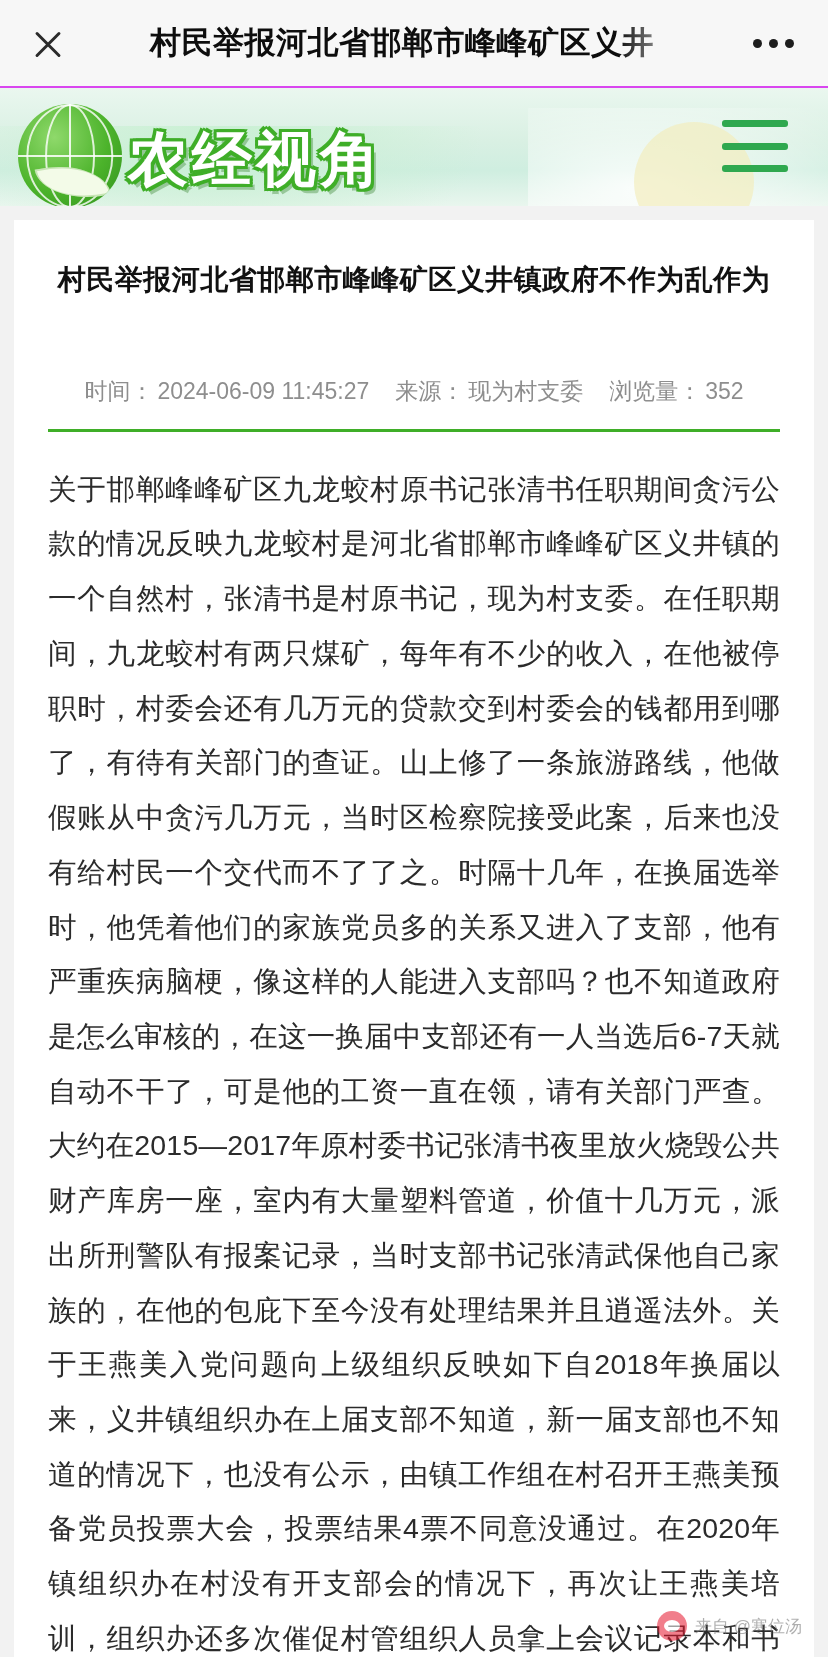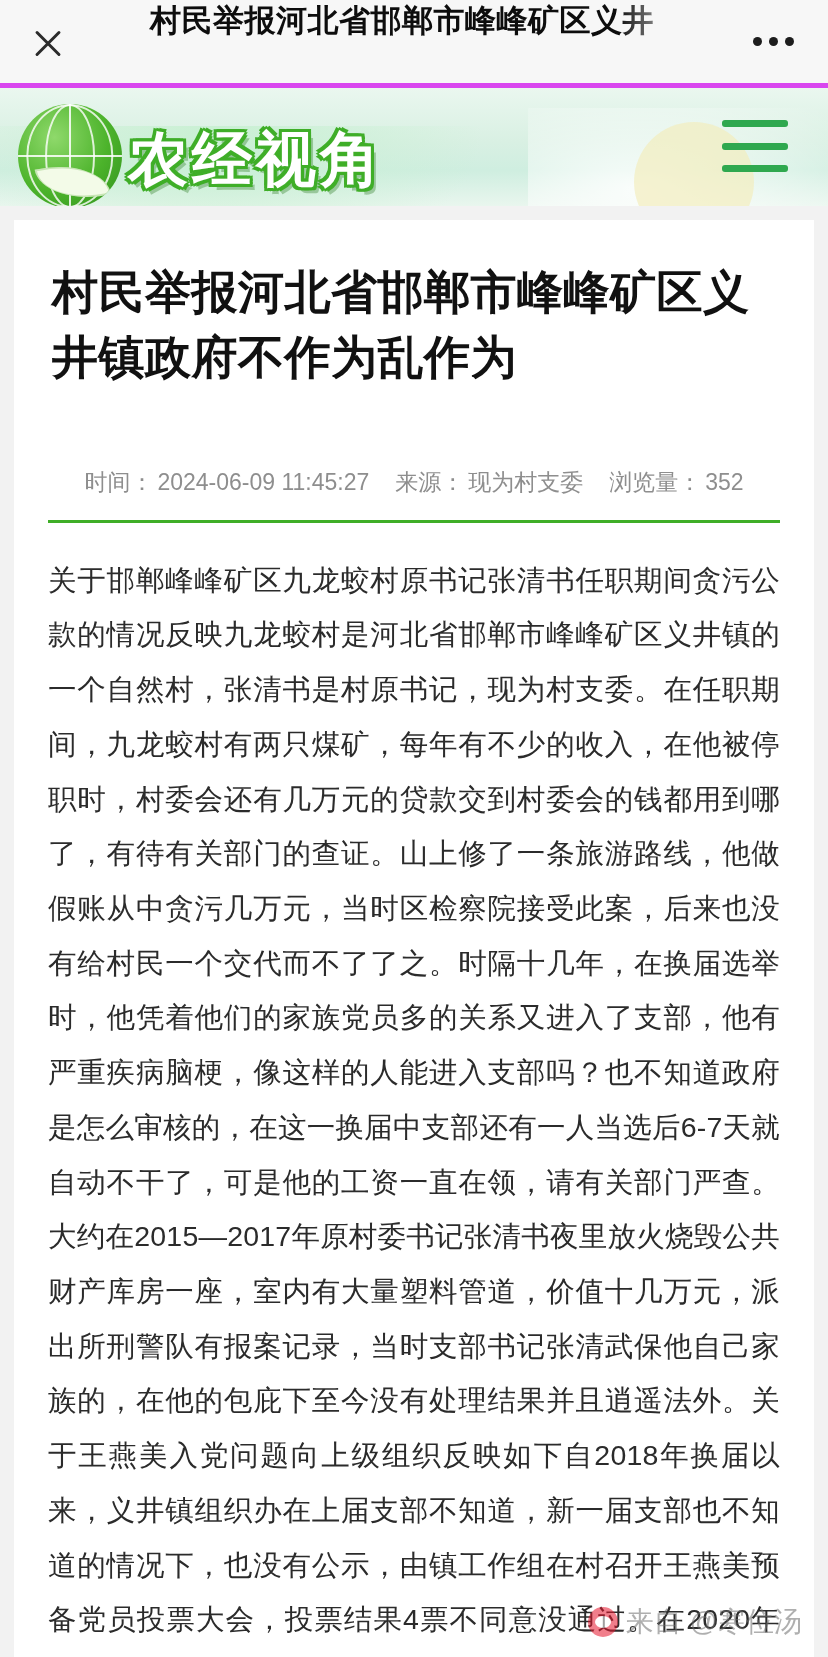--- a/index.html
+++ b/index.html
@@ -17,22 +17,22 @@
     background: #f2f2f2;
     overflow: hidden;
   }
 
   
   .topbar {
     position: relative;
     height: 88px;
     background: #f7f7f7;
     display: flex;
-    align-items: flex-start;
-    border-bottom: 5px solid #d946ef;
+    align-items: center;
+    border-bottom: 2px solid #d946ef;
   }
   .topbar-close {
     width: 96px;
     display: flex;
     align-items: center;
     justify-content: center;
     height: 100%;
     cursor: pointer;
   }
   .close-glyph {
@@ -203,24 +203,25 @@
   }
 
   
   .article {
     margin: 14px 14px 0 14px;
     background: #ffffff;
     min-height: 1420px;
     padding: 36px 34px 30px 34px;
   }
   .article-title {
-    font-size: 46px;
+    font-size: 28px;
     line-height: 1.42;
     font-weight: bold;
     color: #111111;
+    text-align: center;
     letter-spacing: 0.5px;
     padding: 4px 4px 0 4px;
   }
   .meta {
     margin-top: 30px;
     display: flex;
     justify-content: center;
     align-items: baseline;
     flex-wrap: nowrap;
     gap: 26px;
@@ -265,21 +266,21 @@
   }
   .wb-logo::after {
     content: "";
     position: absolute;
     left: 7px; top: 9px;
     width: 16px; height: 12px;
     border-radius: 50%;
     background: #ffffff;
   }
   .wm-text {
-    font-size: 28px;
+    font-size: 17px;
     color: #6f6f6f;
   }
   
   .fade-bottom {
     position: absolute;
     left: 14px;
     right: 14px;
     bottom: 0;
     height: 26px;
     background: linear-gradient(to bottom, rgba(255,255,255,0) 0%, rgba(255,255,255,0.0) 100%);

